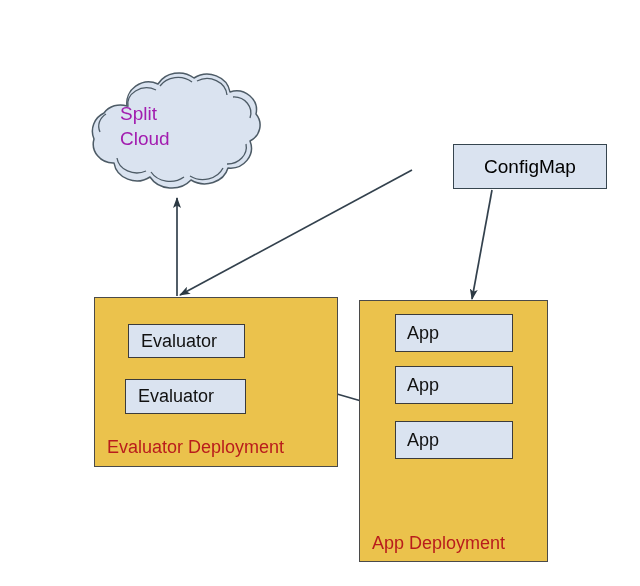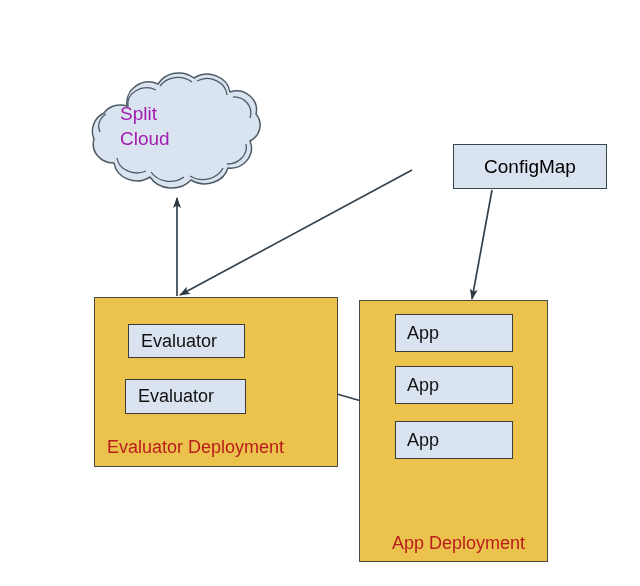--- a/index.html
+++ b/index.html
@@ -99,21 +99,20 @@
     white-space: nowrap;
     color: #b91c1c;
   }
   .eval-deployment .deployment-label {
     left: 12px;
     bottom: 8px;
   }
   .app-deployment .deployment-label {
     left: 12px;
     bottom: 7px;
-    margin-left: 20px;
   }
   
   .pod {
     position: absolute;
     background: #dae3f0;
     border: 1.4px solid #3b3b3b;
     box-sizing: border-box;
     display: flex;
     align-items: center;
     font-size: 18px;

